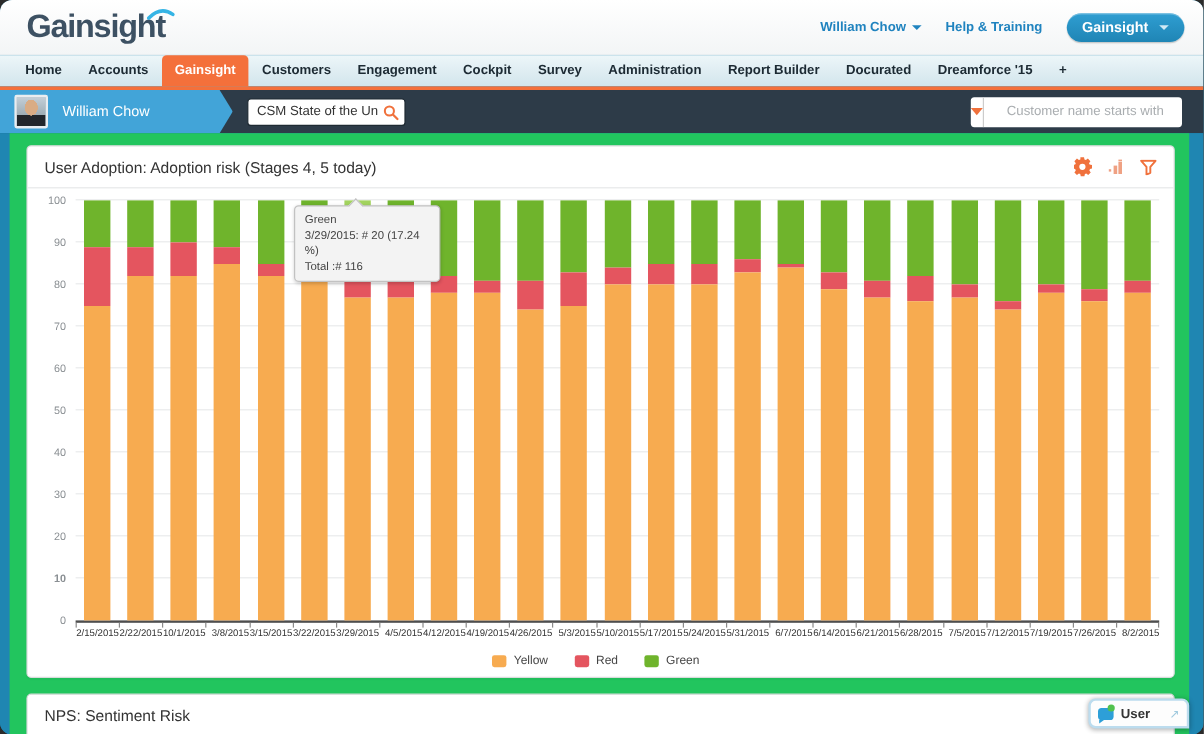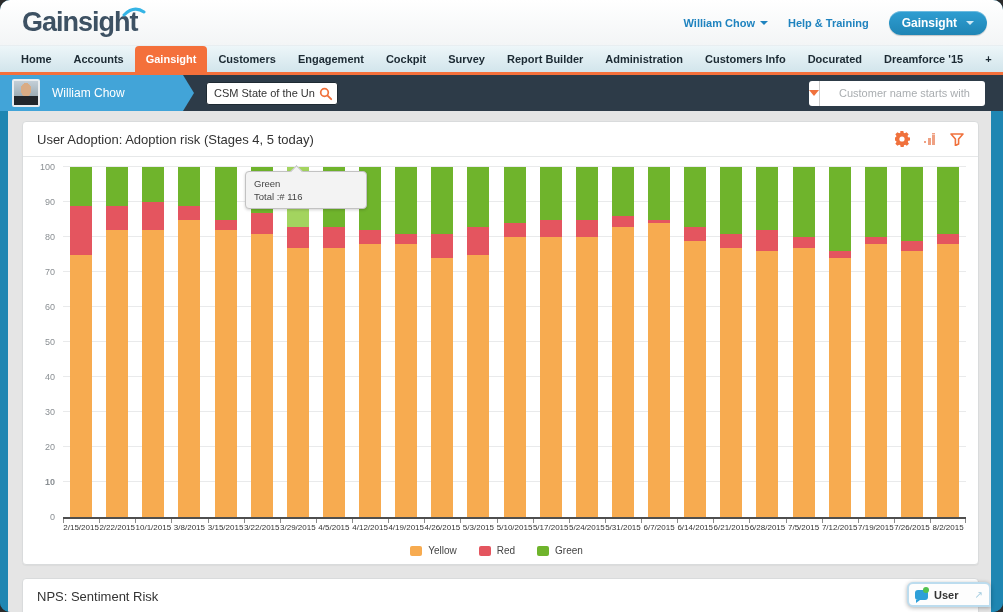--- a/index.html
+++ b/index.html
@@ -39,42 +39,42 @@
   .csm-search .mag { position:absolute; right:5px; top:5px; }
   .cust-filter { margin-left:auto; margin-right:18px; display:flex; align-items:center; height:25px; width:176px; background:#fff; border-radius:3px; overflow:hidden; }
   .dd { width:28px; height:100%; display:flex; align-items:center; justify-content:center; border-right:1px solid #ccc; cursor:pointer; }
   .tri-orange { width:0; height:0; border-left:5px solid transparent; border-right:5px solid transparent; border-top:6px solid #F0713C; }
   .cust-filter input { flex:1; border:none; outline:none; font-size:11px; color:#555; padding:0 4px 0 19px; }
   .cust-filter input::placeholder { color:#a9adb0; }
   .cust-filter .mag { margin-right:6px; }
 
   
   .content { position:absolute; top:111px; bottom:0; left:0; right:0; background:#1F86B2; }
-  .content-inner { height:100%; margin:0 12px 0 8px; background:#e5e5e5; padding-top:10px; overflow:hidden; }
+  .content-inner { height:100%; margin:0 12px 0 8px; background:#22c55e; padding-top:10px; overflow:hidden; }
   .panel { background:#fff; border:1px solid #d9dbdc; border-radius:4px; margin:0 12px 0 14px; box-shadow:0 1px 1px rgba(0,0,0,.04); }
   .panel-head { display:flex; align-items:center; height:35px; padding:0 14px; border-bottom:1px solid #e6e8e9; }
   .panel-head h2 { font-size:13px; font-weight:normal; color:#333; }
   .panel-icons { margin-left:auto; display:flex; align-items:center; gap:12px; }
   .panel-icons .pic { cursor:pointer; display:inline-flex; }
   .nps-panel { margin-top:13px; height:80px; }
 
   
   .chart { padding:10px 12px 8px 4px; }
   .chart-row { display:flex; }
   .ygutter { position:relative; width:36px; height:350px; }
   .ylabel { position:absolute; right:8px; transform:translateY(50%); font-size:9px; color:#8a8f93; }
   .plotcol { flex:1; }
   .plot { position:relative; height:350px; display:flex; }
   .gridline { position:absolute; left:0; right:0; height:1px; background:#e9eaeb; }
   .slot { position:relative; flex:1; height:100%; }
   .bar { position:absolute; left:50%; transform:translateX(-50%); bottom:0; top:0; width:22px; display:flex; flex-direction:column-reverse; cursor:pointer; }
   .seg { width:100%; }
   .seglabel { position:absolute; left:-4px; right:-4px; text-align:center; font-size:9px; font-weight:bold; color:#111; pointer-events:none; }
   .xlabels { display:flex; border-top:2px solid #4e4e4e; }
-  .xlabel { position:relative; flex:1; text-align:center; font-size:8px; color:#333; padding-top:4px; white-space:nowrap; }
+  .xlabel { position:relative; flex:1; text-align:right; font-size:8px; color:#333; padding-top:4px; white-space:nowrap; }
   .xlabel::before { content:''; position:absolute; left:0; top:0; width:1px; height:4px; background:#8a8a8a; }
   .xlabel:last-child::after { content:''; position:absolute; right:0; top:0; width:1px; height:4px; background:#8a8a8a; }
   .legend { display:flex; justify-content:center; align-items:center; gap:22px; margin-top:13px; }
   .legend-item { display:flex; align-items:center; gap:6px; font-size:10px; color:#444; cursor:pointer; }
   .swatch { width:12px; height:10px; border-radius:2px; display:inline-block; }
 
   
   .tooltip { position:absolute; left:182px; top:4px; width:122px; background:#f3f3f3; border:1px solid #c2c2c2; border-radius:4px; padding:5px 8px; font-size:9.5px; line-height:13px; color:#444; box-shadow:0 1px 3px rgba(0,0,0,.18); z-index:5; }
   .tooltip::before { content:''; position:absolute; top:-5px; left:46px; width:8px; height:8px; background:#f3f3f3; border-left:1px solid #c2c2c2; border-top:1px solid #c2c2c2; transform:rotate(45deg); }
 
@@ -111,23 +111,22 @@
   </header>
 
   <nav class="navbar" id="nav-tabs">
       <span class="nav-tab">Home</span>
       <span class="nav-tab">Accounts</span>
       <span class="nav-tab active">Gainsight</span>
       <span class="nav-tab">Customers</span>
       <span class="nav-tab">Engagement</span>
       <span class="nav-tab">Cockpit</span>
       <span class="nav-tab">Survey</span>
+      <span class="nav-tab">Administration</span>
       <span class="nav-tab">Report Builder</span>
-      <span class="nav-tab">Administration</span>
-      <span class="nav-tab">Customers Info</span>
       <span class="nav-tab">Docurated</span>
       <span class="nav-tab">Dreamforce '15</span>
       <span class="nav-tab">+</span>
     </nav>
 
   <div class="subheader">
     <div class="ribbon">
       <span class="ribbon-name">William Chow</span>
     </div>
     <div class="avatar"></div>
@@ -428,20 +427,21 @@
                     <div class="seglabel" style="bottom: calc(39% - 5px);">78%</div>
                     <div class="seglabel" style="bottom: calc(90.5% - 5px);">19%</div>
                     <div class="bar">
                       <div class="seg" style="height: 78%; background: rgb(247, 171, 80);"></div>
                       <div class="seg" style="height: 3%; background: rgb(228, 85, 95);"></div>
                       <div class="seg" style="height: 19%; background: rgb(111, 180, 44);"></div>
                     </div>
                   </div>
                   <div class="tooltip">
                   <div>Green</div>
+                  <div>3/29/2015: # 20 (17.24 %)</div>
                   <div>Total :# 116</div>
                 </div>
                 </div>
               <div class="xlabels" id="xlabels">
                   <div class="xlabel">2/15/2015</div>
                   <div class="xlabel">2/22/2015</div>
                   <div class="xlabel">10/1/2015</div>
                   <div class="xlabel">3/8/2015</div>
                   <div class="xlabel">3/15/2015</div>
                   <div class="xlabel">3/22/2015</div>

